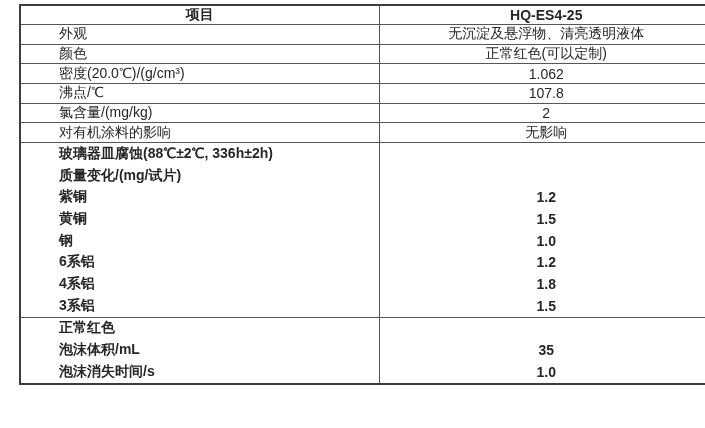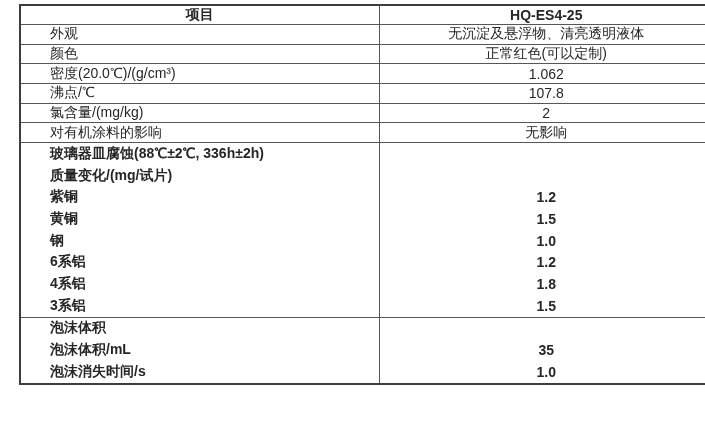--- a/index.html
+++ b/index.html
@@ -58,21 +58,21 @@
   
   tr.g td {
     height: 21.7px;
     border-bottom: none;
     font-weight: bold;
   }
   tr.g-end td {
     border-bottom: 1px solid #565656;
   }
   td.label, th.label { text-align: left; }
-  td.label { padding-left: 29px; }
+  td.label { padding-left: 38px; }
   tr.hdr th.label { padding-left: 0; }
 </style>
 </head>
 <body>
 
 <div class="sheet">
   <table class="spec">
     <colgroup>
         <col class="c1">
         <col class="c2">
@@ -135,21 +135,21 @@
       <tr class="g">
         <td class="label">4系铝</td>
         <td class="value">1.8</td>
       </tr>
       <tr class="g g-end">
         <td class="label">3系铝</td>
         <td class="value">1.5</td>
       </tr>
 
       <tr class="g">
-        <td class="label">泡沫体积</td>
+        <td class="label">正常红色</td>
         <td class="value"></td>
       </tr>
       <tr class="g">
         <td class="label">泡沫体积/mL</td>
         <td class="value">35</td>
       </tr>
       <tr class="g">
         <td class="label">泡沫消失时间/s</td>
         <td class="value">1.0</td>
       </tr>

